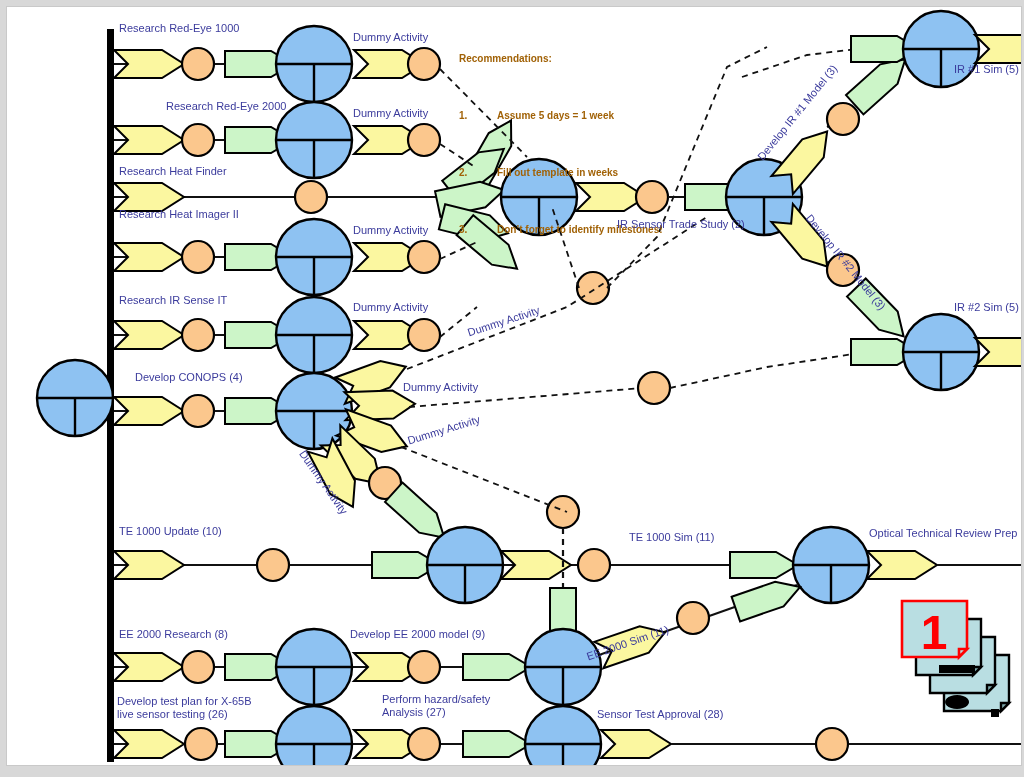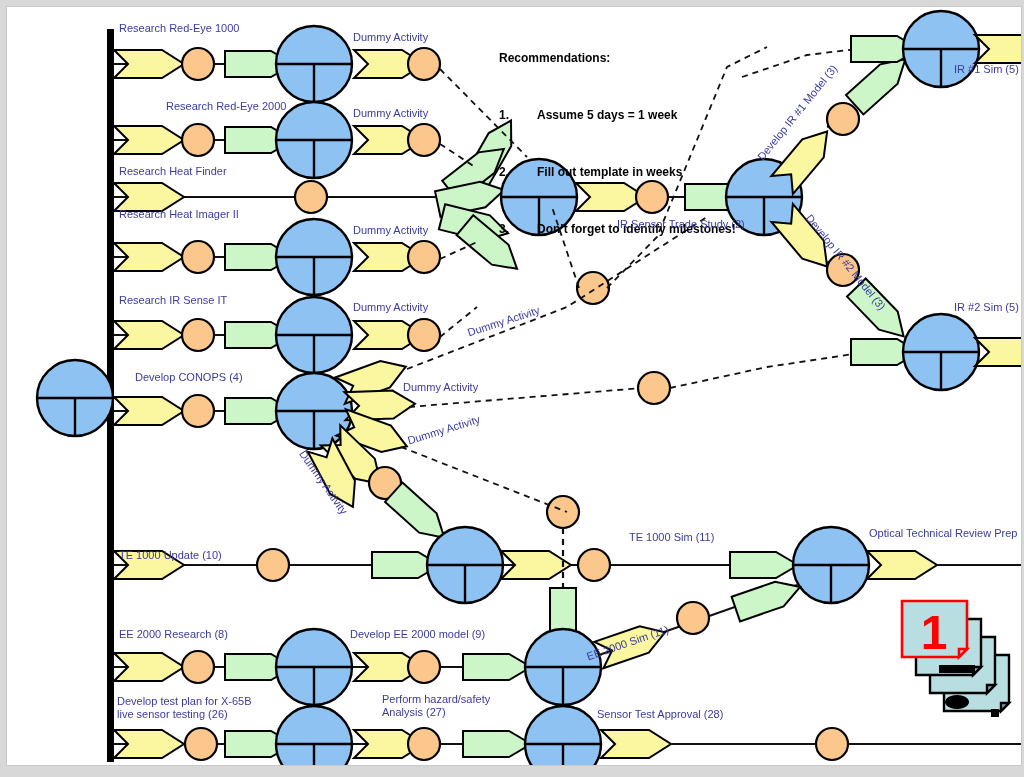--- a/index.html
+++ b/index.html
@@ -28,27 +28,26 @@
     color:#3b3b9c;
     font-family:"Liberation Sans",sans-serif;
     font-size:11px;
     line-height:13px;
     white-space:pre;
     letter-spacing:0px;
   }
   .lbl.rot{transform-origin:0 0;}
   .recs{
     position:absolute;
-    color:#000000;
+    color:#a16207;
     font-family:"Liberation Sans",sans-serif;
-    font-size:12px;
+    font-size:10px;
     font-weight:bold;
     line-height:19px;
     white-space:pre;
-    margin-left:40px;
   }
   .recs .num{display:inline-block;width:38px;}
   .badge{
     position:absolute;
   }
 </style>
 </head>
 <body>
 
 <div class="page">
@@ -347,21 +346,21 @@
     <div class="lbl" style="left:112px;top:364px;margin-left:16px;">Develop CONOPS (4)</div>
 
     <div class="lbl" style="left:610px;top:211px;">IR Sensor Trade Study (2)</div>
 
     <div class="lbl rot" style="left:748px;top:148px;transform:rotate(-51deg);">Develop IR #1 Model (3)</div>
     <div class="lbl rot" style="left:806px;top:205px;transform:rotate(51deg);">Develop IR #2 Model (3)</div>
 
     <div class="lbl" style="left:947px;top:56px;">IR #1 Sim (5)</div>
     <div class="lbl" style="left:947px;top:294px;">IR #2 Sim (5)</div>
 
-    <div class="lbl" style="left:112px;top:518px;margin-top:24px;">TE 1000 Update (10)</div>
+    <div class="lbl" style="left:112px;top:518px;">TE 1000 Update (10)</div>
     <div class="lbl" style="left:622px;top:524px;">TE 1000 Sim (11)</div>
     <div class="lbl" style="left:862px;top:520px;">Optical Technical Review Prep (12)</div>
 
     <div class="lbl" style="left:112px;top:621px;">EE 2000 Research (8)</div>
     <div class="lbl" style="left:343px;top:621px;">Develop EE 2000 model (9)</div>
     <div class="lbl rot" style="left:578px;top:644px;transform:rotate(-19deg);">EE 2000 Sim (11)</div>
 
     <div class="lbl" style="left:110px;top:688px;">Develop test plan for X-65B</div>
     <div class="lbl" style="left:110px;top:701px;">live sensor testing (26)</div>
     <div class="lbl" style="left:375px;top:686px;">Perform hazard/safety</div>

